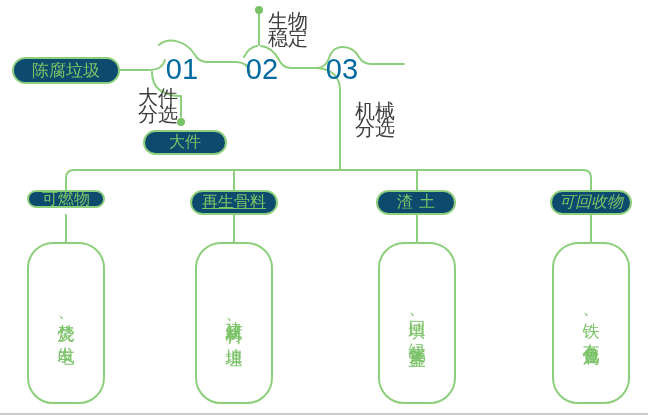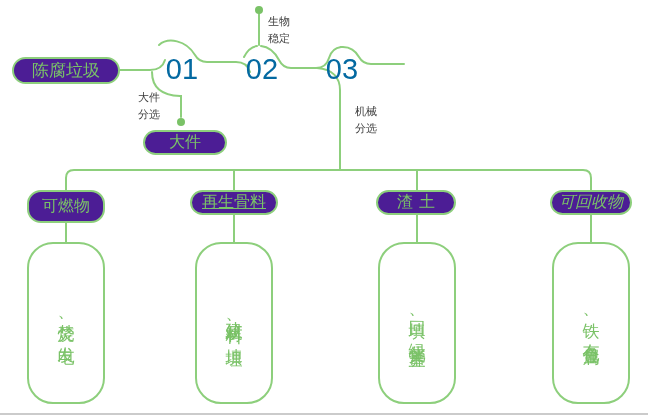--- a/index.html
+++ b/index.html
@@ -2,39 +2,39 @@
 <html><head>
 <meta charset="utf-8">
 <style>
   html,body{margin:0;padding:0;background:#ffffff;}
   .stage{
     position:relative;width:648px;height:416px;background:#ffffff;overflow:hidden;
     font-family:"Liberation Sans","DejaVu Sans",sans-serif;
   }
   .stage svg.wires{position:absolute;left:0;top:0;width:648px;height:416px;}
   .pill{
-    position:absolute;box-sizing:border-box;background:#4c1d95;
+    position:absolute;box-sizing:border-box;background:#0c4a6e;
     border:2px solid #8dcf7c;border-radius:14px;
     color:#7ac267;font-size:16px;
     display:flex;align-items:center;justify-content:center;white-space:nowrap;
   }
   #pill-source{left:12px;top:57px;width:108px;height:27px;font-size:17px;}
   #pill-bulky{left:143px;top:130px;width:84px;height:25px;}
-  #pill-out0{left:27px;top:190px;width:78px;height:33px;}
+  #pill-out0{left:27px;top:190px;width:78px;height:18px;}
   #pill-out1{left:190px;top:190px;width:88px;height:25px;text-decoration:underline;}
   #pill-out2{left:376px;top:190px;width:80px;height:25px;letter-spacing:6px;text-indent:6px;}
   #pill-out3{left:550px;top:190px;width:82px;height:25px;font-style:italic;}
   .num{
     position:absolute;top:53px;width:46px;text-align:center;
     color:#0369a1;font-size:29px;line-height:32px;
   }
   #num-0{left:159px}
   #num-1{left:239px}
   #num-2{left:319px}
-  .slabel{position:absolute;color:#3e3e3e;font-size:11px;line-height:17px;}
+  .slabel{position:absolute;color:#3e3e3e;font-size:20px;line-height:17px;}
   #lbl-bio{left:268px;top:13px;}
   #lbl-bulky{left:138px;top:89px;}
   #lbl-mech{left:355px;top:103px;}
   .vbox{
     position:absolute;top:242px;width:78px;height:162px;box-sizing:border-box;
     border:2px solid #8dcf7c;border-radius:26px;background:#fff;
     color:#7ac267;font-size:17px;letter-spacing:2px;
     writing-mode:vertical-rl;text-orientation:upright;
     display:flex;align-items:center;justify-content:center;
   }

